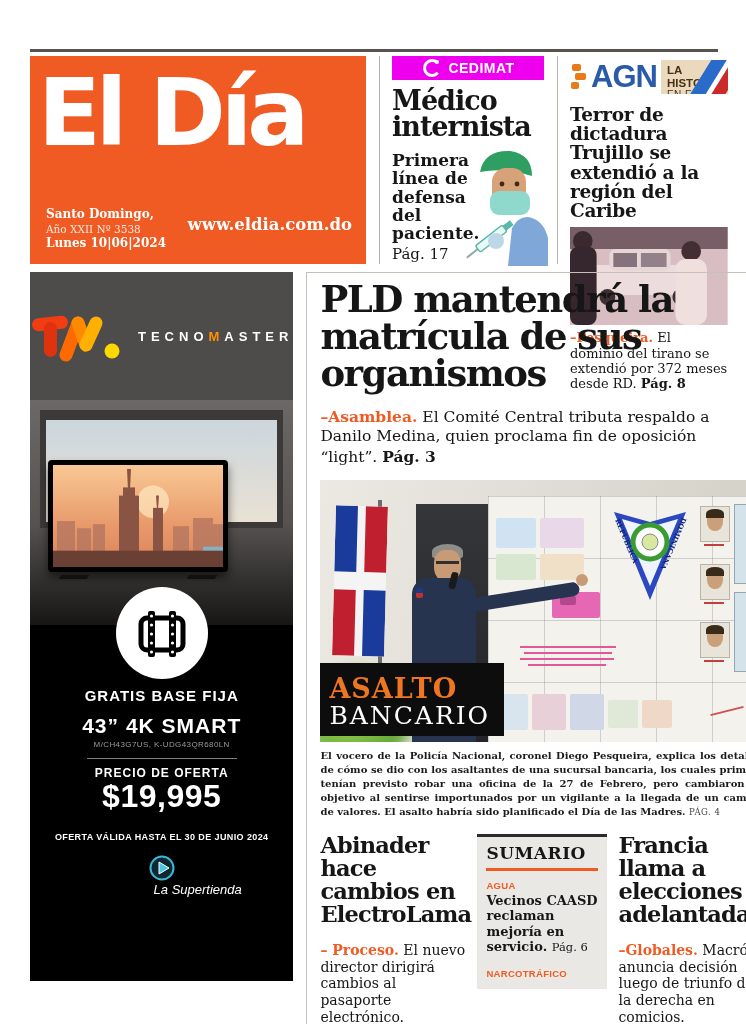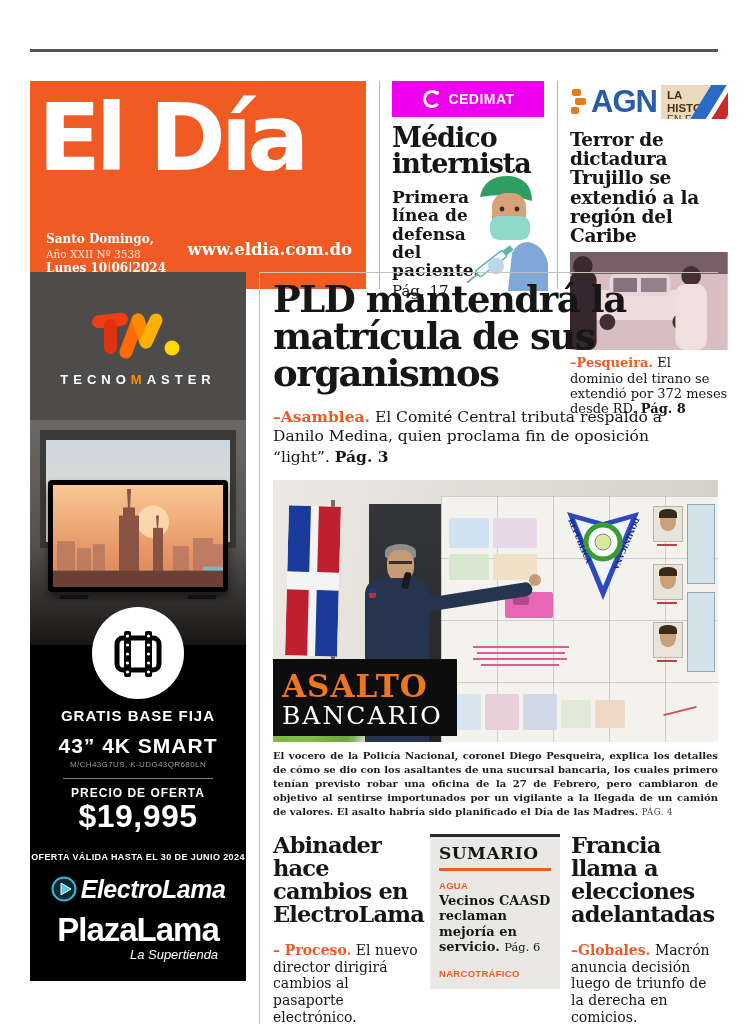--- a/index.html
+++ b/index.html
@@ -1,31 +1,31 @@
 <!DOCTYPE html>
 <html><head>
 <meta charset="utf-8">
 <style>
   html,body{margin:0;padding:0;background:#ffffff;}
   .page{position:relative;width:746px;height:1024px;background:#fff;overflow:hidden;
         font-family:"DejaVu Serif",serif;color:#161616;}
   .toprule{position:absolute;left:30px;right:28px;top:49px;height:3px;background:#58534e;}
 
   
-  .header{position:absolute;left:30px;right:28px;top:56px;height:208px;display:flex;margin-top:25px;}
+  .header{position:absolute;left:30px;right:28px;top:56px;height:208px;display:flex;}
   .masthead{flex:0 0 336px;background:#f05a23;color:#fff;position:relative;}
   .mast-title{font-family:"DejaVu Sans",sans-serif;font-weight:800;font-size:92px;line-height:.95;
               letter-spacing:-5px;margin:14px 0 0 8px;}
   .mast-meta{position:absolute;left:16px;bottom:12px;font-size:10.5px;line-height:1.3;color:#ffe9de;}
   .mast-meta .b{font-weight:bold;font-size:12px;color:#fff;}
   .mast-site{position:absolute;right:14px;bottom:30px;font-weight:bold;font-size:16.5px;color:#fff;}
 
   .hcol{border-left:1px solid #b9b2aa;margin-left:13px;padding-left:12px;}
   .ced{flex:0 0 152px;position:relative;}
-  .ced-banner{height:36px;background:#ee00ee;display:flex;align-items:center;justify-content:center;gap:5px;color:#fff;}
+  .ced-banner{height:24px;background:#ee00ee;display:flex;align-items:center;justify-content:center;gap:5px;color:#fff;}
   .ced-brand{font-family:"Liberation Sans",sans-serif;font-weight:bold;font-size:14px;letter-spacing:.5px;}
   .ced-h{font-size:27px;font-weight:bold;line-height:.95;letter-spacing:-1px;margin-top:8px;}
   .ced-deck{font-size:17px;font-weight:bold;line-height:1.07;margin-top:12px;width:100px;}
   .ced-page{font-size:15px;margin-top:3px;}
   .medic{position:absolute;right:-4px;bottom:-2px;width:82px;height:120px;}
 
   .agn{flex:1;position:relative;}
   .agn-row{display:flex;align-items:center;gap:4px;height:42px;}
   .agn-word{font-family:"Liberation Sans",sans-serif;font-weight:bold;font-size:31px;color:#2a5aa8;letter-spacing:-1px;}
   .agn-badge{position:relative;background:#ead9bd;padding:4px 6px;flex:1;overflow:hidden;height:34px;box-sizing:border-box;}
@@ -38,21 +38,21 @@
 
   .kick{color:#f05a23;font-weight:bold;}
   .pgref{font-weight:bold;}
 
   
   .main{position:absolute;left:30px;right:28px;top:272px;display:flex;}
 
   
   .ad{flex:0 0 216px;height:709px;background:#000;color:#fff;
       font-family:"Liberation Sans",sans-serif;display:flex;flex-direction:column;}
-  .ad-top{height:148px;background:#4e4c4b;display:flex;flex-direction:column;align-items:center;justify-content:center;gap:12px;}
+  .ad-top{height:128px;background:#4e4c4b;display:flex;flex-direction:row;align-items:center;justify-content:center;gap:12px;}
   .tm-brand{color:#fff;font-size:13px;letter-spacing:5px;font-weight:bold;}
   .tm-brand .m{color:#ff9000;}
   .ad-mid{height:225px;background:linear-gradient(#6b6865 0%,#555250 55%,#171615 100%);position:relative;}
   .win{position:absolute;left:10px;right:10px;top:10px;height:118px;background:linear-gradient(#ccd6dd,#e9e1d4);
        border:6px solid #3c3a38;border-top-width:10px;box-sizing:border-box;}
   .tv{position:absolute;left:18px;top:60px;width:180px;height:112px;background:#000;border-radius:4px;
       padding:5px;box-sizing:border-box;box-shadow:0 6px 10px rgba(0,0,0,.5);}
   .tv svg{width:100%;height:100%;display:block;}
   .tv-leg{position:absolute;width:28px;height:4px;background:#101010;bottom:-7px;transform:skewX(-30deg);}
   .ad-bottom{flex:1;background:#000;text-align:center;position:relative;}
@@ -98,21 +98,21 @@
   .cop-hair{position:absolute;left:42px;top:0;width:31px;height:15px;background:#8f8d88;border-radius:50% 50% 20% 20%;}
   .cop-head{position:absolute;left:44px;top:6px;width:27px;height:32px;background:#c89b77;border-radius:40% 40% 45% 45%;}
   .cop-glass{position:absolute;left:46px;top:17px;width:23px;height:3px;background:#332f2a;z-index:2;}
   .cop-body{position:absolute;left:22px;top:34px;width:64px;height:164px;background:#273450;border-radius:16px 16px 0 0;}
   .cop-armr{position:absolute;left:78px;top:46px;width:112px;height:14px;background:#273450;border-radius:8px;transform:rotate(-9deg);}
   .cop-hand{position:absolute;left:186px;top:30px;width:12px;height:12px;background:#c89b77;border-radius:50%;}
   .cop-arml{position:absolute;left:60px;top:40px;width:12px;height:28px;background:#273450;border-radius:6px;transform:rotate(25deg);}
   .cop-mic{position:absolute;left:60px;top:28px;width:7px;height:17px;background:#1a1a1a;border-radius:3px;transform:rotate(14deg);z-index:3;}
   .cop-patch{position:absolute;left:26px;top:44px;width:7px;height:10px;background:linear-gradient(#1b3a8a 50%,#c03030 50%);border-radius:2px;}
   .overlay{position:absolute;left:0;bottom:6px;background:#0d0d0d;padding:4px 14px 7px 9px;}
-  .ov1{color:#ee7620;font-size:31px;font-weight:bold;letter-spacing:1px;line-height:1;margin-top:8px;}
+  .ov1{color:#ee7620;font-size:27px;font-weight:bold;letter-spacing:1px;line-height:1;margin-top:8px;}
   .ov2{color:#fff;font-size:25px;letter-spacing:2px;line-height:1.1;}
   .photo-cap{font-size:10px;font-weight:bold;text-align:justify;line-height:1.4;margin-top:7px;color:#1b1b1b;}
   .photo-cap .pref{font-size:8.5px;font-weight:normal;letter-spacing:.5px;color:#444;}
 
   
   .stories{display:flex;margin-top:15px;}
   .story{width:146px;}
   .story2{flex:1;}
   .story-h{font-size:22.5px;font-weight:bold;line-height:1.02;letter-spacing:-.8px;}
   .story-p{font-size:14px;line-height:1.2;margin-top:16px;}
@@ -287,23 +287,21 @@
         <div class="models">M/CH43G7US, K-UDG43QR680LN</div>
         <div class="adline"></div>
         <div class="price-label">PRECIO DE OFERTA</div>
         <div class="price">$19,995</div>
         <div class="validity">OFERTA VÁLIDA HASTA EL 30 DE JUNIO 2024</div>
         <div class="electro">
           <svg width="26" height="26" viewBox="0 0 26 26">
             <circle cx="13" cy="13" r="11.5" fill="#0d2830" stroke="#3ab8d8" stroke-width="2"></circle>
             <polygon points="10,7 20,13 10,19" fill="#4ac8e8" stroke="#fff" stroke-width="1"></polygon>
           </svg>
-          <span class="electro-name">ElectroLama</span>
-        </div>
-        <div class="plaza">PlazaLama</div>
+        </div>
         <div class="plaza-tag">La Supertienda</div>
       </div>
     </div>
 
     <div class="mright">
       <div class="lead-h">PLD mantendrá la matrícula de sus organismos</div>
       <div class="lead-deck">
         <span class="kick">–Asamblea.</span>
         <span>El Comité Central tributa respaldo a Danilo Medina, quien proclama fin de oposición “light”.</span>
         <span class="pgref">Pág. 3</span>

